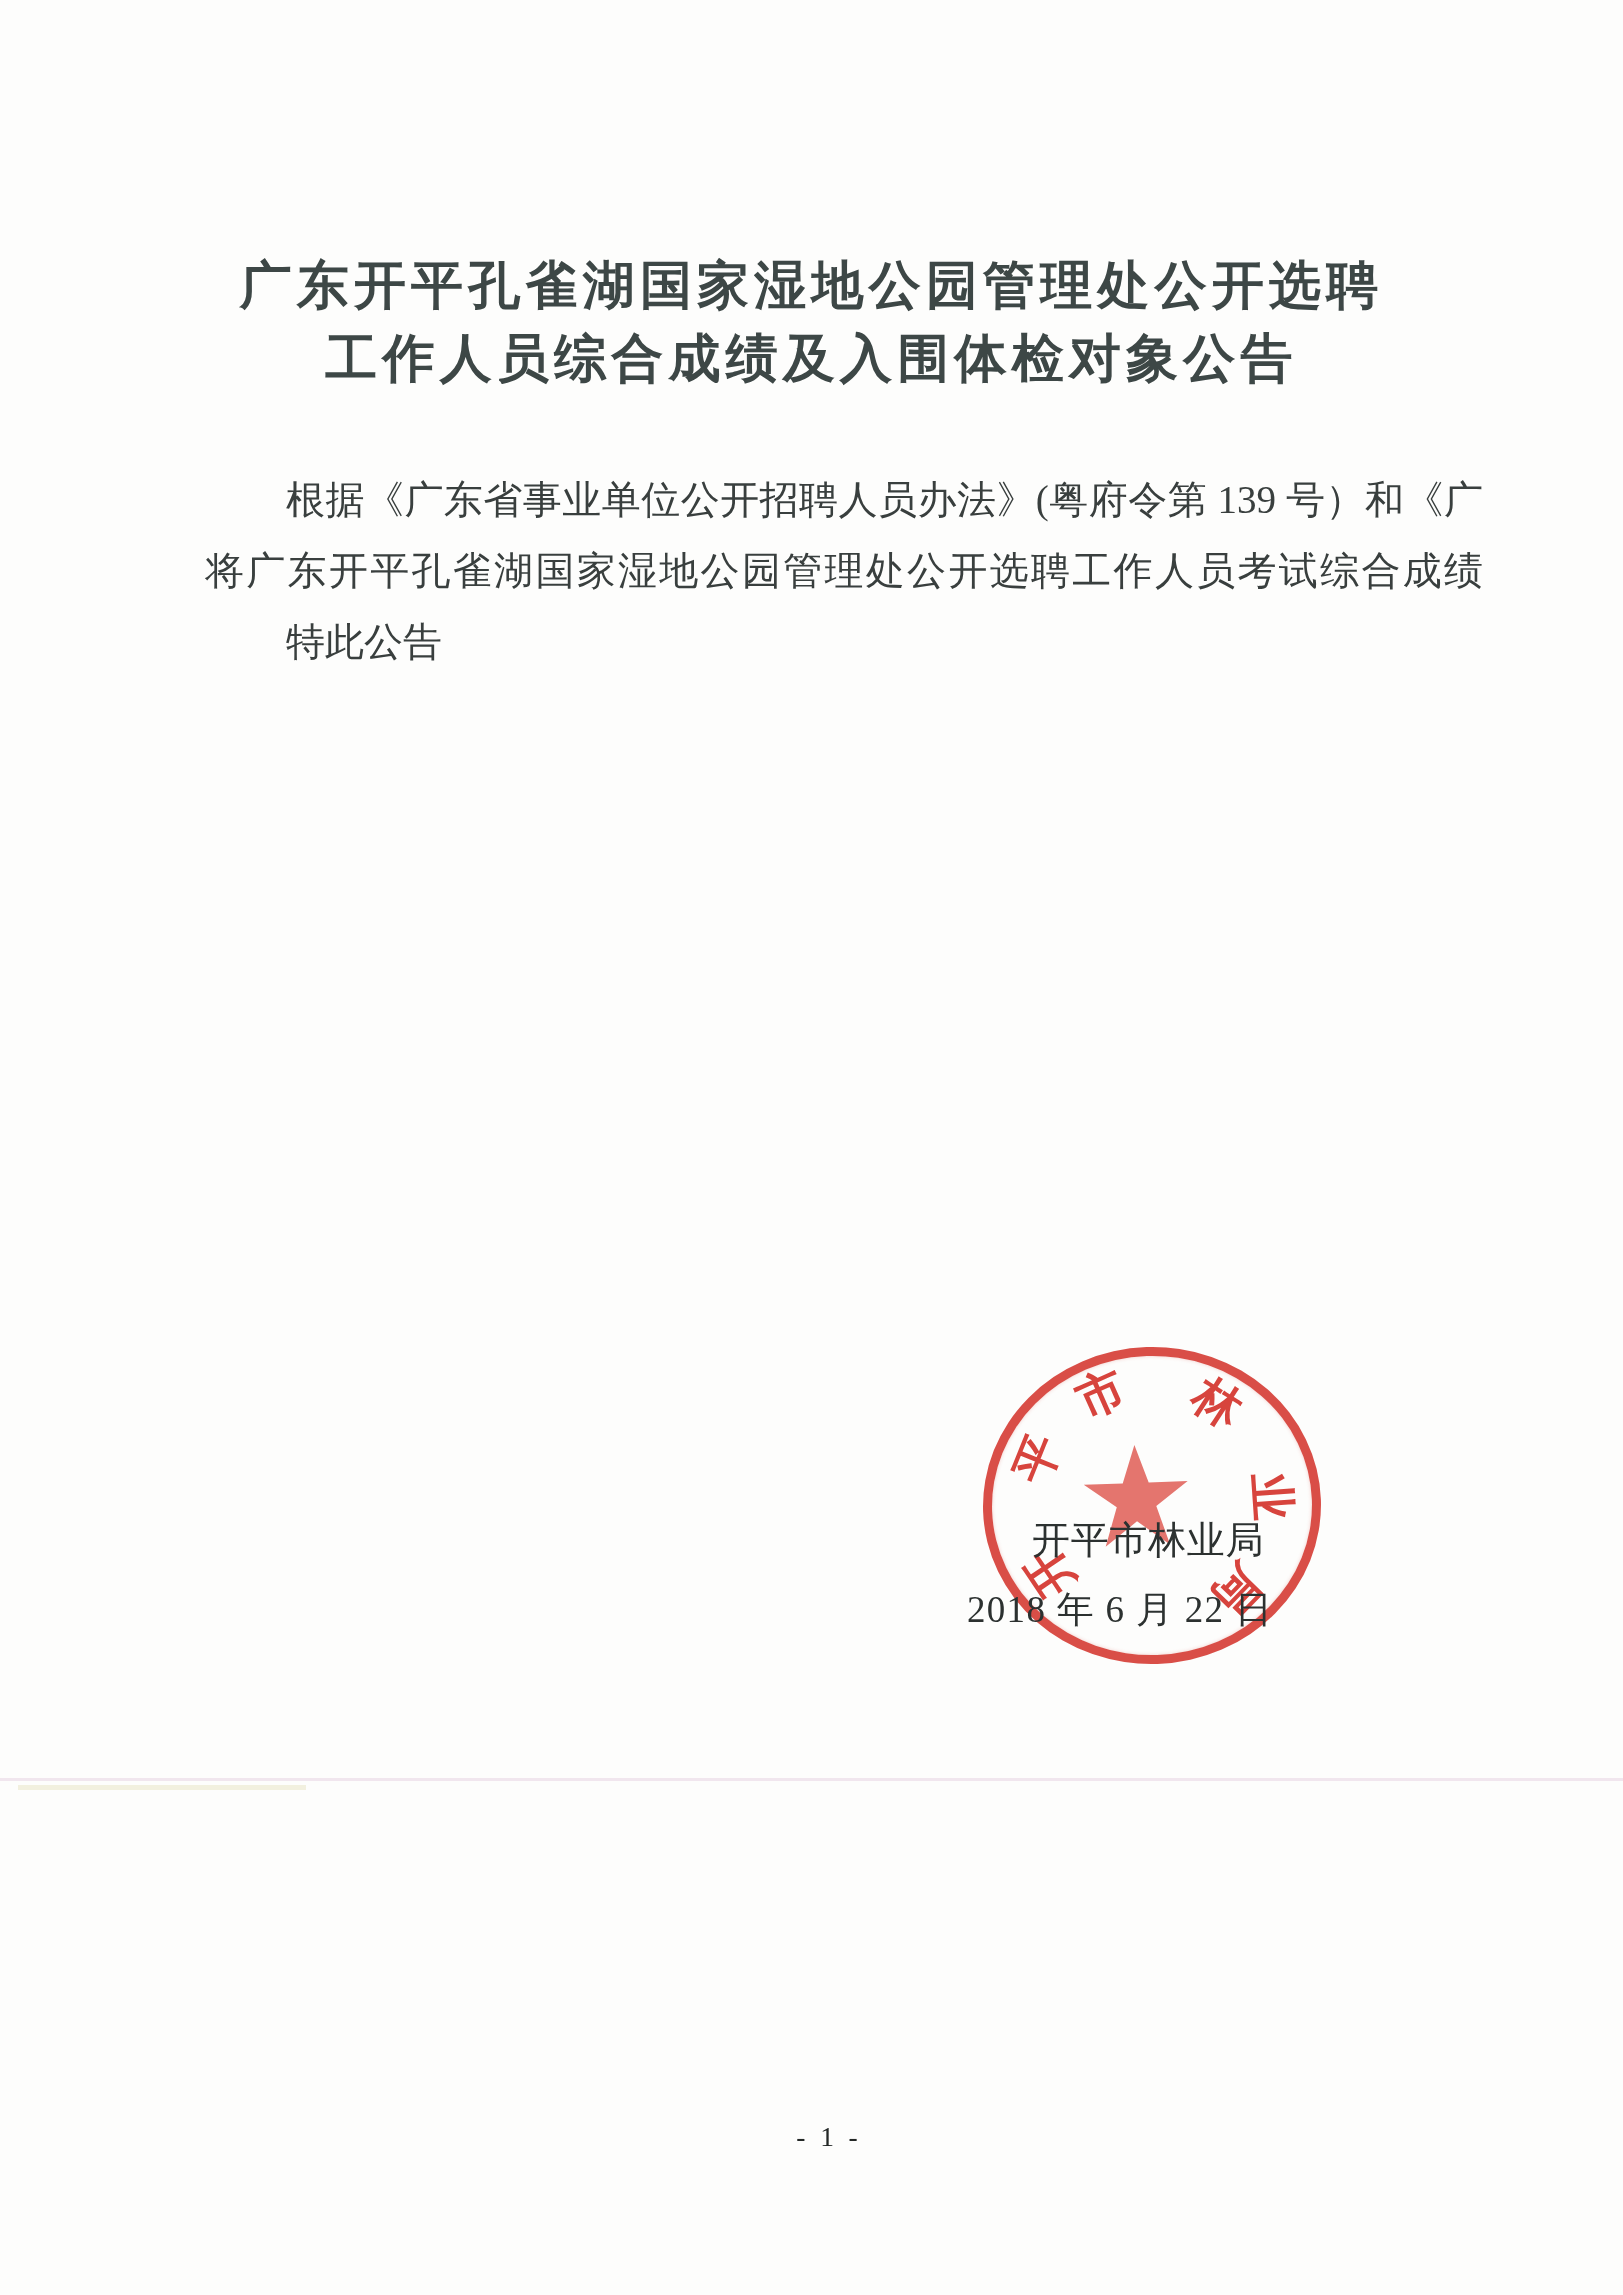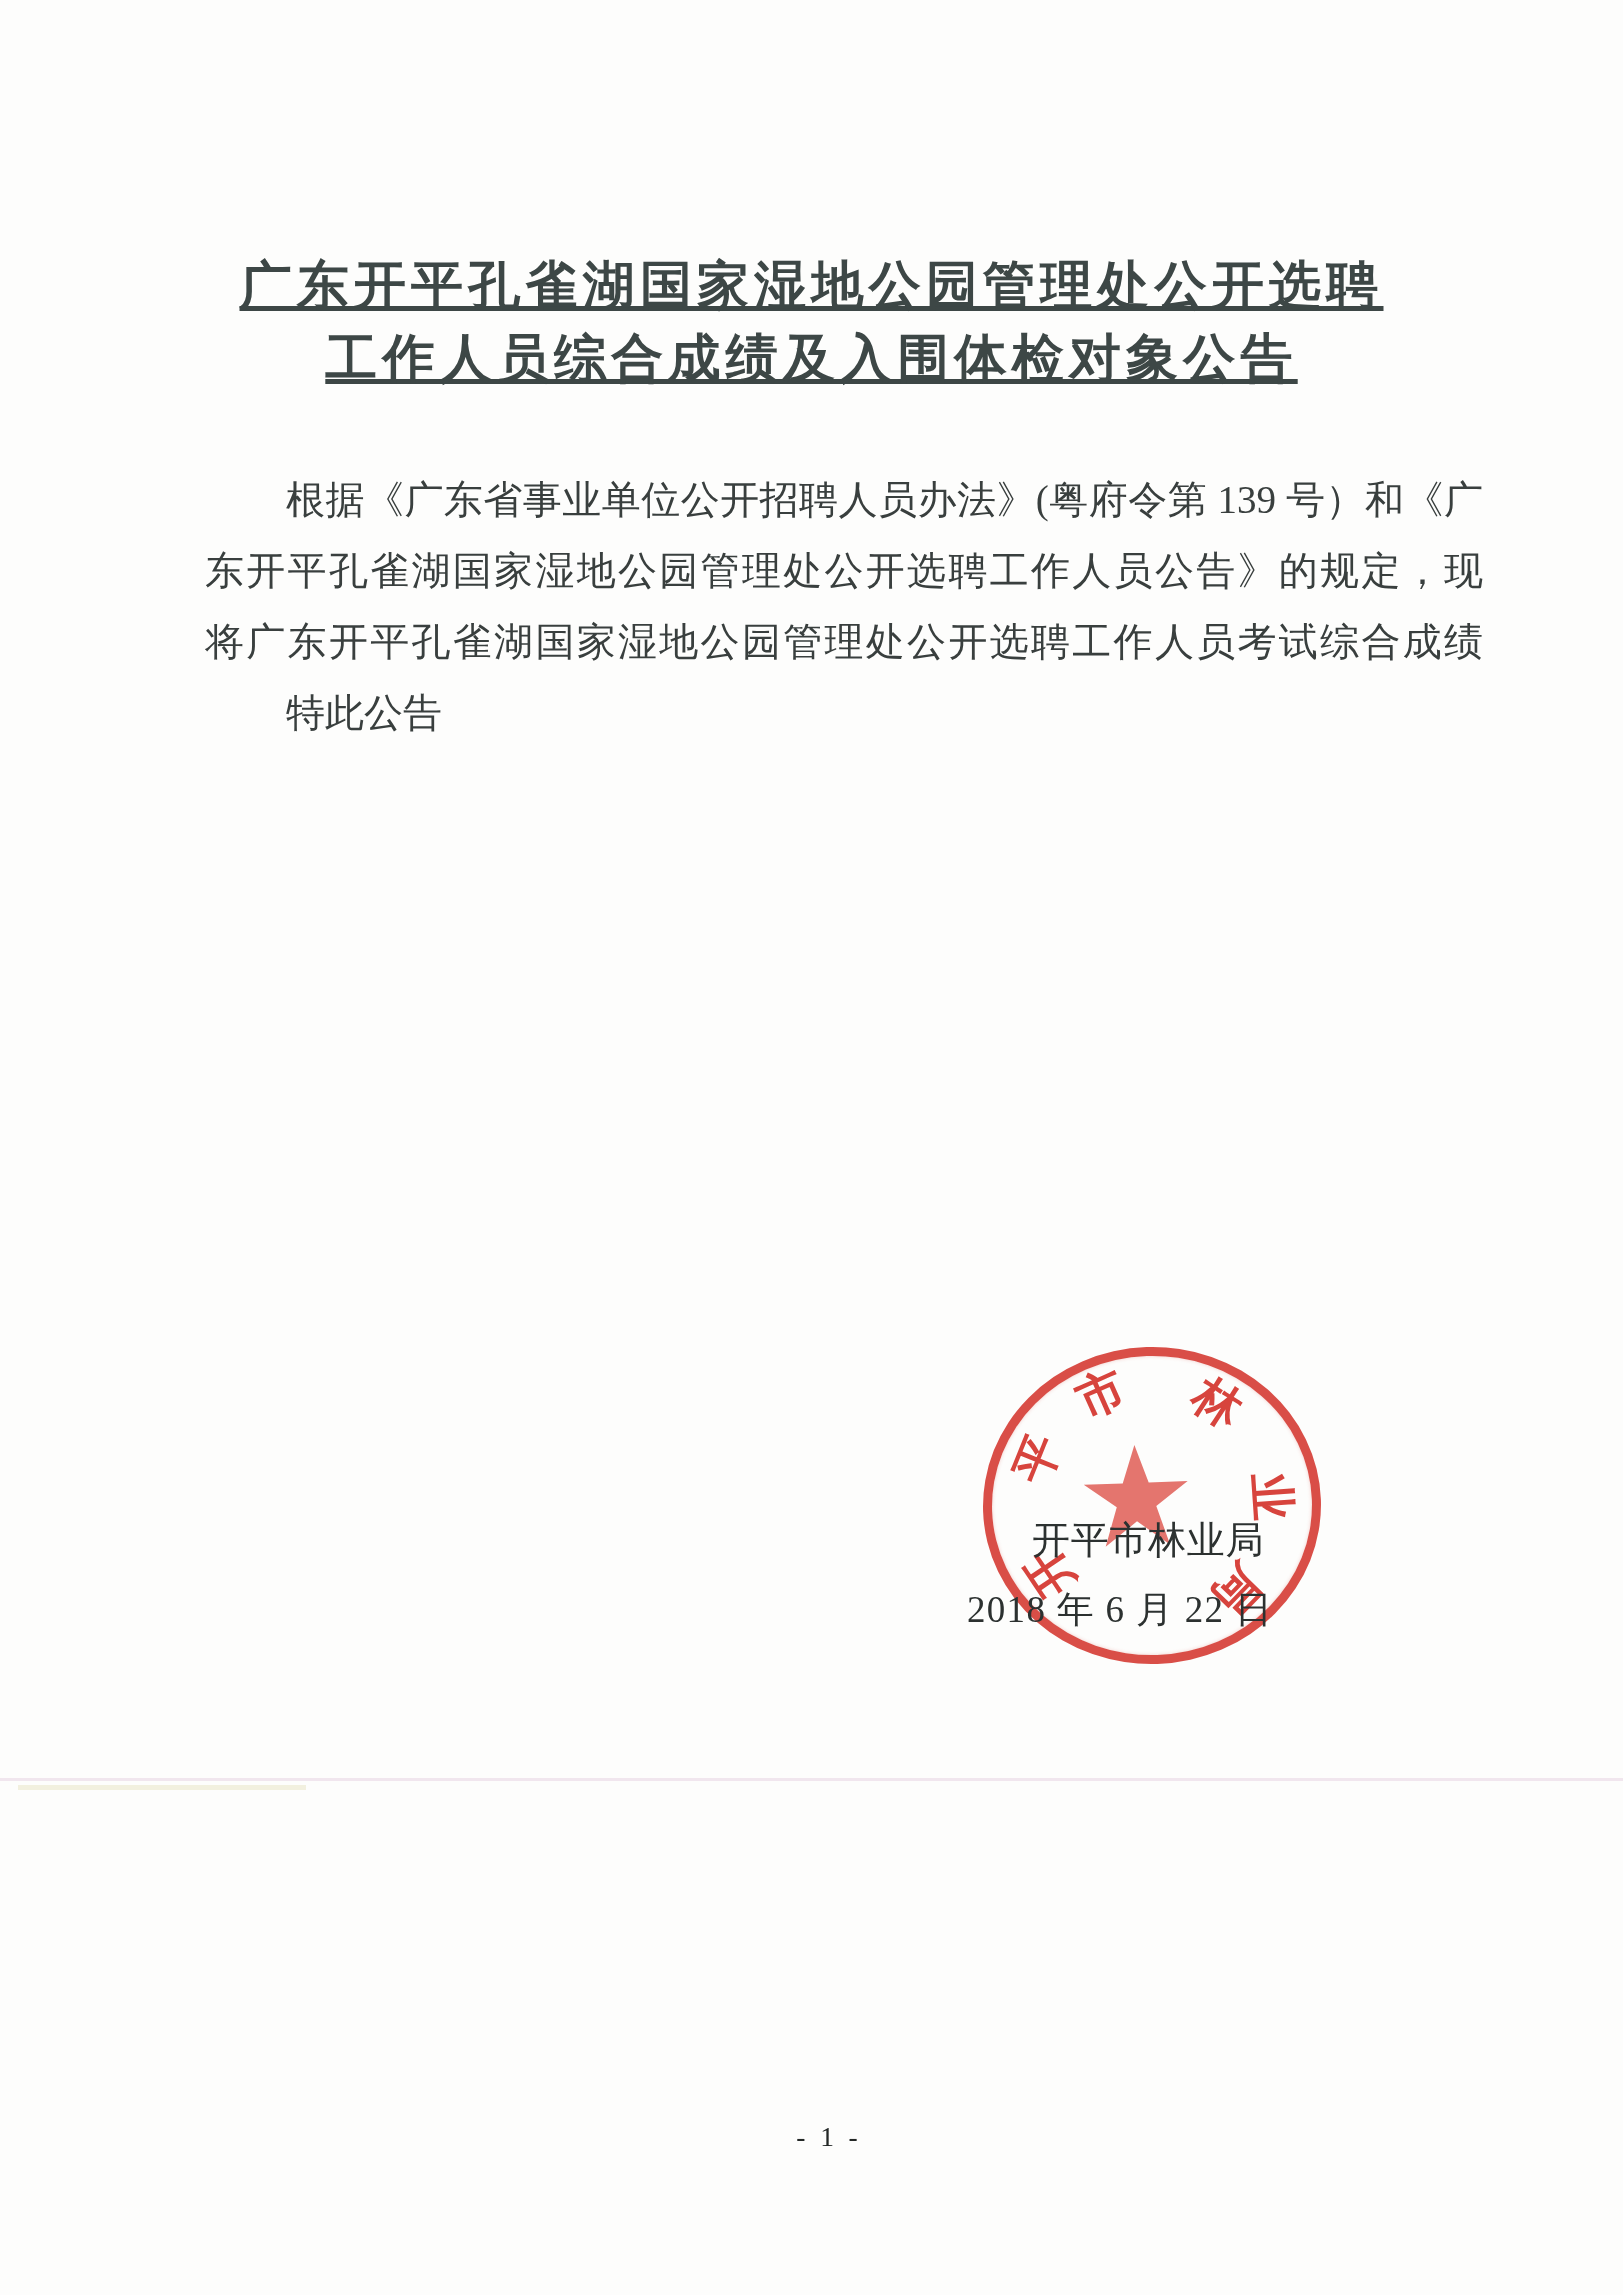--- a/index.html
+++ b/index.html
@@ -16,21 +16,20 @@
   .doc-title {
     position: absolute;
     top: 249px;
     left: 0;
     width: 100%;
     text-align: center;
     font-weight: bold;
     font-size: 52px;
     letter-spacing: 5.2px;
     color: #3d4746;
-    text-decoration: underline;
   }
   .title-line { height: 73px; line-height: 73px; }
 
   
   .body-text {
     position: absolute;
     top: 464px;
     left: 205px;
     width: 1278px;
     font-size: 39px;
@@ -156,21 +155,20 @@
 <div class="page">
 
   <div class="doc-title">
       <div class="title-line">广东开平孔雀湖国家湿地公园管理处公开选聘</div>
       <div class="title-line">工作人员综合成绩及入围体检对象公告</div>
     </div>
 
   <div class="body-text">
       <div class="para indented">
         <div class="line">根据《广东省事业单位公开招聘人员办法》(粤府令第 139 号）和《广</div>
-        <div class="line">东开平孔雀湖国家湿地公园管理处公开选聘工作人员公告》的规定，现</div>
         <div class="line">将广东开平孔雀湖国家湿地公园管理处公开选聘工作人员考试综合成绩</div>
       </div>
       <div class="para indented">
         <div class="line last">特此公告</div>
       </div>
     </div>
 
 
   <div class="issuer">开平市林业局</div>
 

